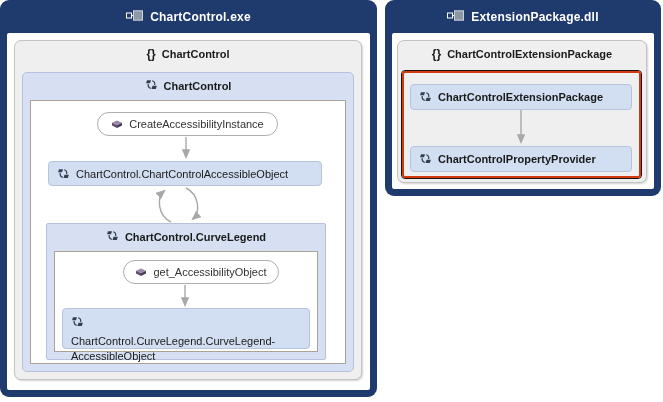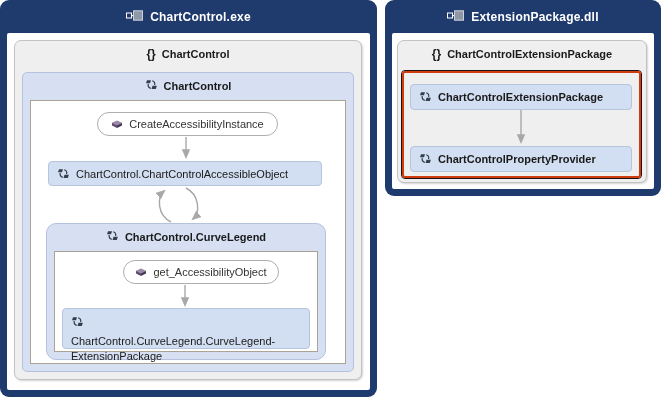--- a/index.html
+++ b/index.html
@@ -29,21 +29,21 @@
   .group-header{height:26px;display:flex;align-items:center;justify-content:center;gap:6px;
     font-size:11px;font-weight:bold;color:#1a1a1a;white-space:nowrap;}
   .ns-glyph{font-weight:bold;font-size:12px;color:#1a1a1a;}
 
   .class-box{position:absolute;background:var(--class-group-background);
     border:1px solid #b4c2dd;border-radius:5px;}
   .class-box.outer{left:7px;top:31px;right:7px;bottom:7px;}
   .inner-white{position:absolute;left:7px;top:27px;right:7px;bottom:7px;background:#fff;border:1px solid #a9a295;}
 
   .curve-box{position:absolute;left:15px;top:122px;width:280px;height:137px;
-    background:var(--class-group-background);border:1px solid #b4c2dd;border-radius:10px;}
+    background:var(--class-group-background);border:1px solid #b4c2dd;border-radius:2px;}
 
   .node{position:absolute;display:flex;align-items:center;gap:6px;font-size:11px;}
   .node.method{background:#fff;border:1px solid #aeaeae;border-radius:12px;color:#333;justify-content:center;padding:4px 6px;}
   .node.classnode{background:var(--class-node-background);border:1px solid #b7c4de;border-radius:4px;color:#1a1a1a;padding:0 8px;}
   .node.bold{font-weight:bold;}
   .node.wrap{align-items:flex-start;padding-top:5px;line-height:15px;flex-direction:column;}
   .node .icon{flex:0 0 auto;display:inline-flex;}
 
   .selection-outer{position:absolute;left:3px;top:29px;width:241px;height:109px;
     border:1px solid #1c1210;border-radius:4px;}
@@ -163,21 +163,21 @@
 
                 <div class="node classnode wrap" style="left:7px;top:56px;width:248px;height:41px;">
                   <span class="icon" style="margin-top:2px;">
                     <svg width="13" height="12" viewBox="0 0 13 12">
                       <path d="M2 1.2 L6 1.2 L5 4.2 L1 4.2 Z" fill="#343e4c"></path>
                       <path d="M7.5 6.8 L11.8 6.8 L10.8 10 L6.5 10 Z" fill="#343e4c"></path>
                       <path d="M3.2 5 q-0.6 3.4 2.6 4.4" stroke="#343e4c" stroke-width="1.2" fill="none"></path>
                       <path d="M9.6 6 q0.8 -3.2 -2.4 -4.2" stroke="#343e4c" stroke-width="1.2" fill="none"></path>
                     </svg>
                   </span>
-                  <span><span>ChartControl.CurveLegend.CurveLegend-</span><br><span>ExtensionPackage</span></span>
+                  <span><span>ChartControl.CurveLegend.CurveLegend-</span><br><span>AccessibleObject</span></span>
                 </div>
 
               </div>
             </div>
 
           </div>
         </div>
       </div>
 
     </div>

